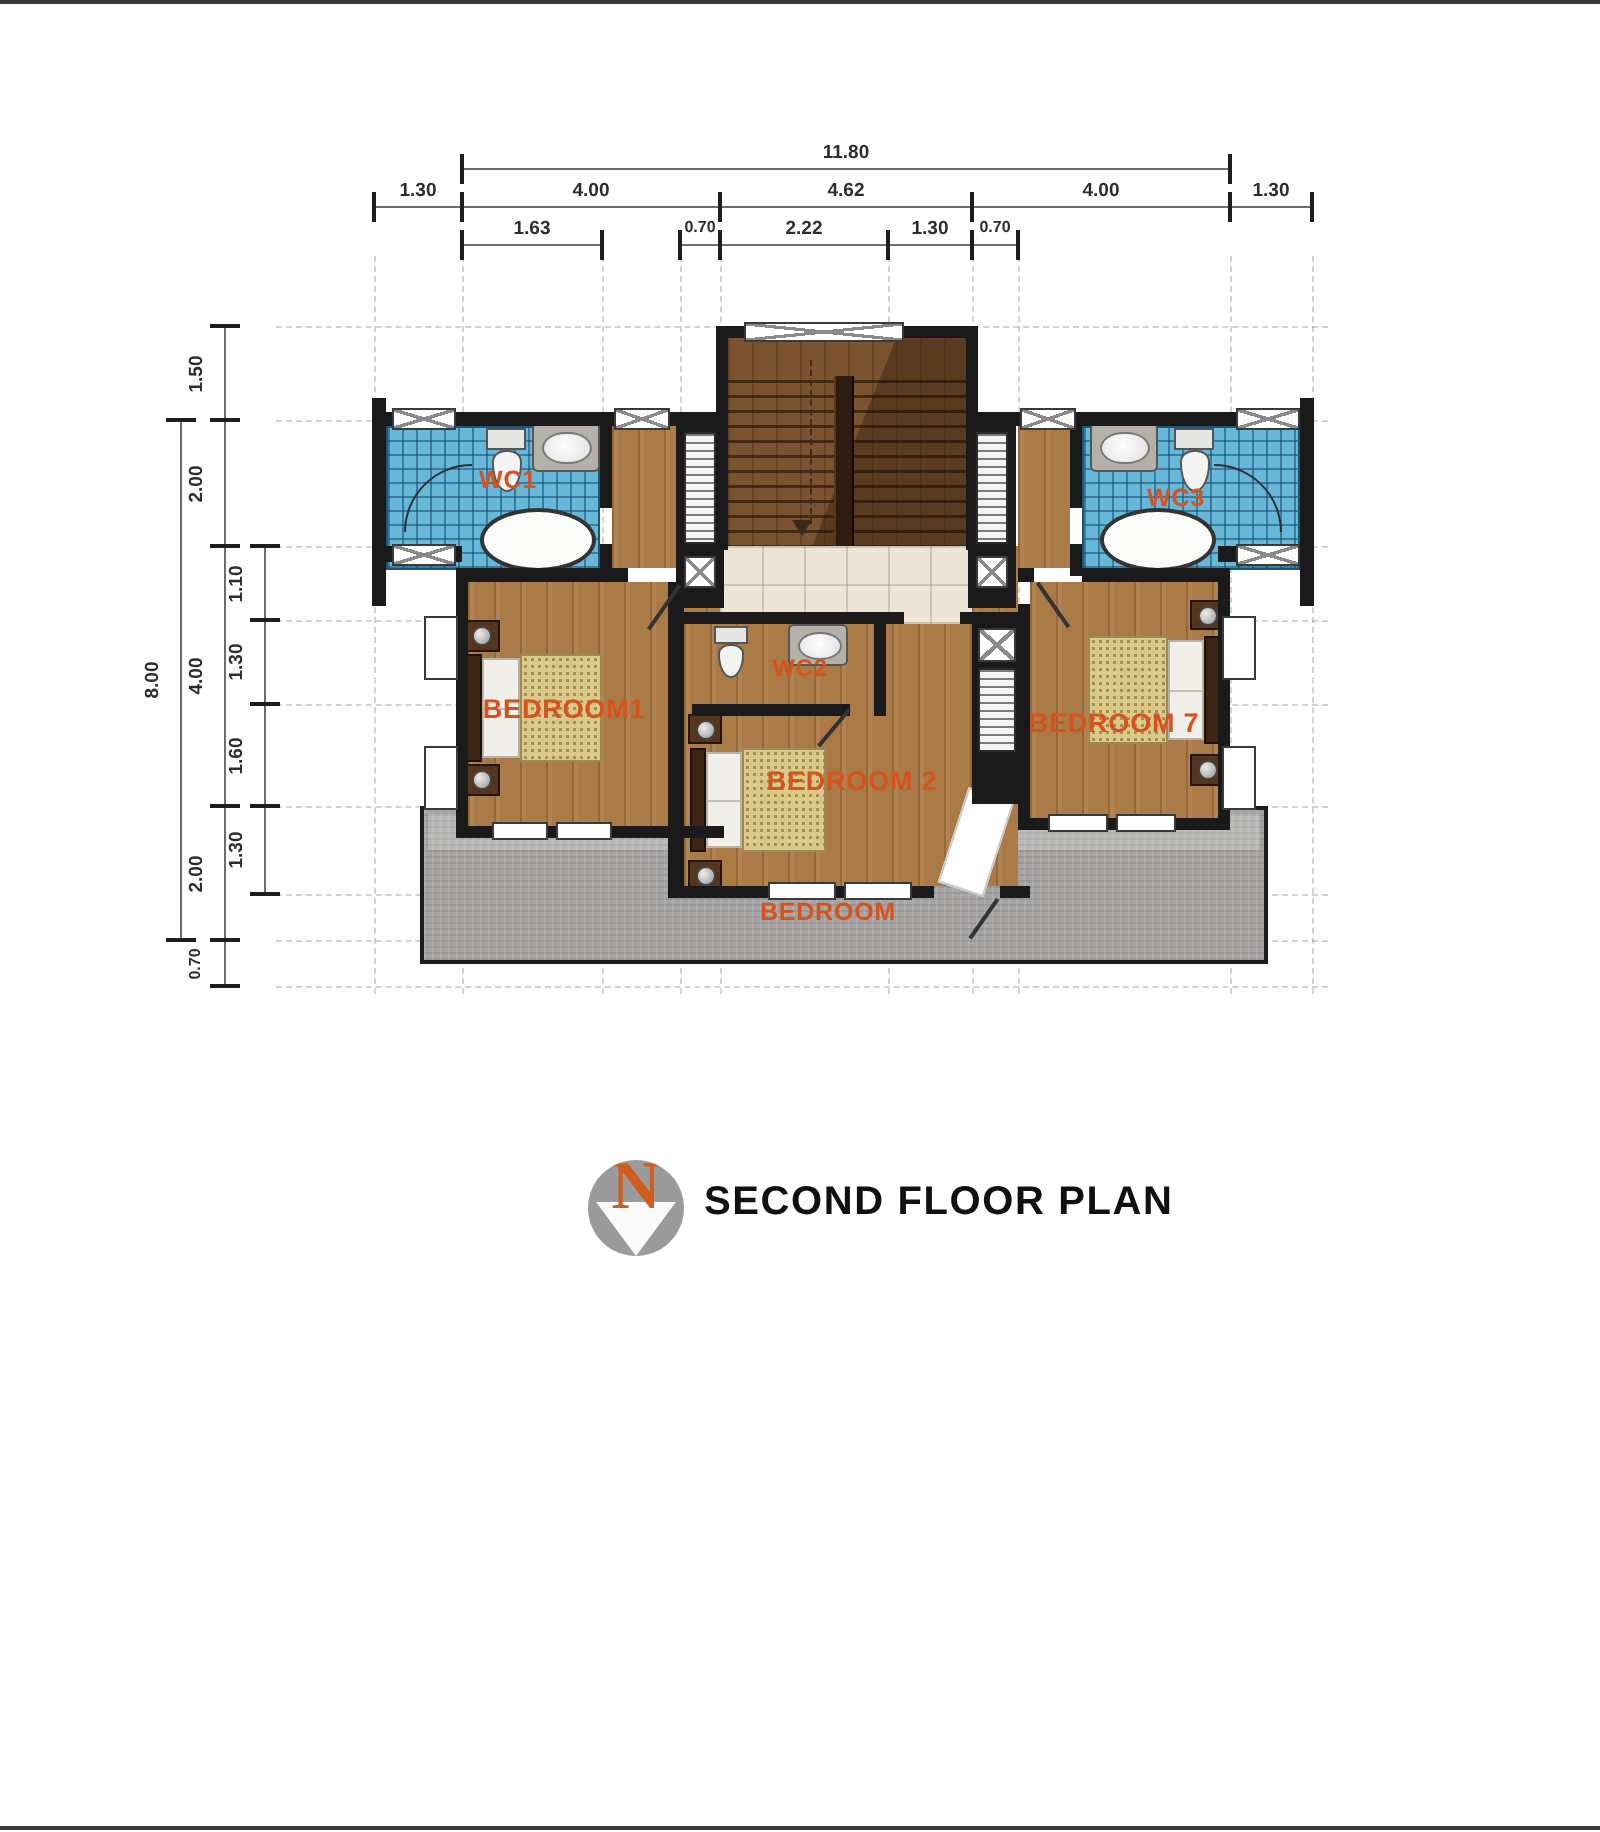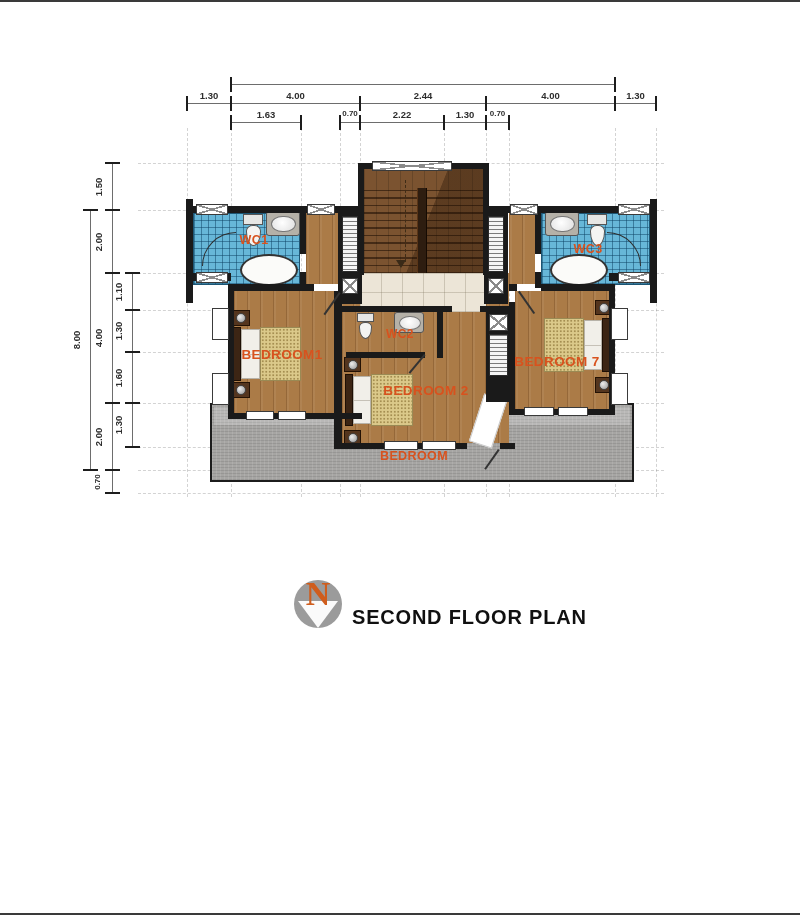--- a/index.html
+++ b/index.html
@@ -225,32 +225,33 @@
       <div class="abs" style="left: 607px; top: 232px; width: 34px; height: 34px; border-top: 1.6px solid rgb(46, 46, 46); border-right: 1.6px solid rgb(46, 46, 46); border-top-right-radius: 100%;"></div>
       <div class="abs leaf" style="left: 424px; top: 354px; width: 1.6px; height: 24px; transform: rotate(40deg); transform-origin: left top;"></div>
       <div class="abs leaf" style="left: 339px; top: 292px; width: 1.6px; height: 27px; transform: rotate(35deg); transform-origin: left top;"></div>
       <div class="abs leaf" style="left: 518px; top: 292px; width: 1.6px; height: 27px; transform: rotate(-35deg); transform-origin: left top;"></div>
       <div class="abs leaf" style="left: 498px; top: 449px; width: 1.6px; height: 24px; transform: rotate(35deg); transform-origin: left top;"></div>
     </div>
   <div class="layer" id="layer-dim">
       <div class="abs dline" style="left: 231px; top: 84px; width: 384px; height: 1px;"></div>
       <div class="abs dtick" style="left: 230px; top: 77px; width: 2.4px; height: 15px;"></div>
       <div class="abs dtick" style="left: 614px; top: 77px; width: 2.4px; height: 15px;"></div>
+      <div class="abs dlab" style="left: 231px; top: 71px; width: 384px; height: 11px;">11.80</div>
       <div class="abs dline" style="left: 187px; top: 103px; width: 44px; height: 1px;"></div>
       <div class="abs dtick" style="left: 186px; top: 96px; width: 2.4px; height: 15px;"></div>
       <div class="abs dtick" style="left: 230px; top: 96px; width: 2.4px; height: 15px;"></div>
       <div class="abs dlab" style="left: 187px; top: 90px; width: 44px; height: 11px;">1.30</div>
       <div class="abs dline" style="left: 231px; top: 103px; width: 129px; height: 1px;"></div>
       <div class="abs dtick" style="left: 230px; top: 96px; width: 2.4px; height: 15px;"></div>
       <div class="abs dtick" style="left: 359px; top: 96px; width: 2.4px; height: 15px;"></div>
       <div class="abs dlab" style="left: 231px; top: 90px; width: 129px; height: 11px;">4.00</div>
       <div class="abs dline" style="left: 360px; top: 103px; width: 126px; height: 1px;"></div>
       <div class="abs dtick" style="left: 359px; top: 96px; width: 2.4px; height: 15px;"></div>
       <div class="abs dtick" style="left: 485px; top: 96px; width: 2.4px; height: 15px;"></div>
-      <div class="abs dlab" style="left: 360px; top: 90px; width: 126px; height: 11px;">2.44</div>
+      <div class="abs dlab" style="left: 360px; top: 90px; width: 126px; height: 11px;">4.62</div>
       <div class="abs dline" style="left: 486px; top: 103px; width: 129px; height: 1px;"></div>
       <div class="abs dtick" style="left: 485px; top: 96px; width: 2.4px; height: 15px;"></div>
       <div class="abs dtick" style="left: 614px; top: 96px; width: 2.4px; height: 15px;"></div>
       <div class="abs dlab" style="left: 486px; top: 90px; width: 129px; height: 11px;">4.00</div>
       <div class="abs dline" style="left: 615px; top: 103px; width: 41px; height: 1px;"></div>
       <div class="abs dtick" style="left: 614px; top: 96px; width: 2.4px; height: 15px;"></div>
       <div class="abs dtick" style="left: 655px; top: 96px; width: 2.4px; height: 15px;"></div>
       <div class="abs dlab" style="left: 615px; top: 90px; width: 41px; height: 11px;">1.30</div>
       <div class="abs dline" style="left: 231px; top: 122px; width: 70px; height: 1px;"></div>
       <div class="abs dtick" style="left: 230px; top: 115px; width: 2.4px; height: 15px;"></div>
@@ -319,14 +320,14 @@
   <div class="room-label" style="left:556px;top:242px;width:64px;font-size:12.5px;">WC3</div>
   <div class="room-label" style="left:230px;top:347px;width:104px;font-size:13.5px;">BEDROOM1</div>
   <div class="room-label" style="left:363px;top:383px;width:126px;font-size:13.5px;">BEDROOM 2</div>
   <div class="room-label" style="left:495px;top:354px;width:124px;font-size:13.5px;">BEDROOM 7</div>
   <div class="room-label" style="left:362px;top:449px;width:104px;font-size:12.5px;">BEDROOM</div>
 
   <div class="compass" style="left:294px;top:580px;">
     <div class="compass-tri"></div>
     <div class="compass-n">N</div>
   </div>
-  <div class="plan-title" style="left:352px;top:606px;">SECOND FLOOR PLAN</div>
+  <div class="plan-title" style="left:352px;top:590px;">SECOND FLOOR PLAN</div>
 </div>
 
 </body></html>

